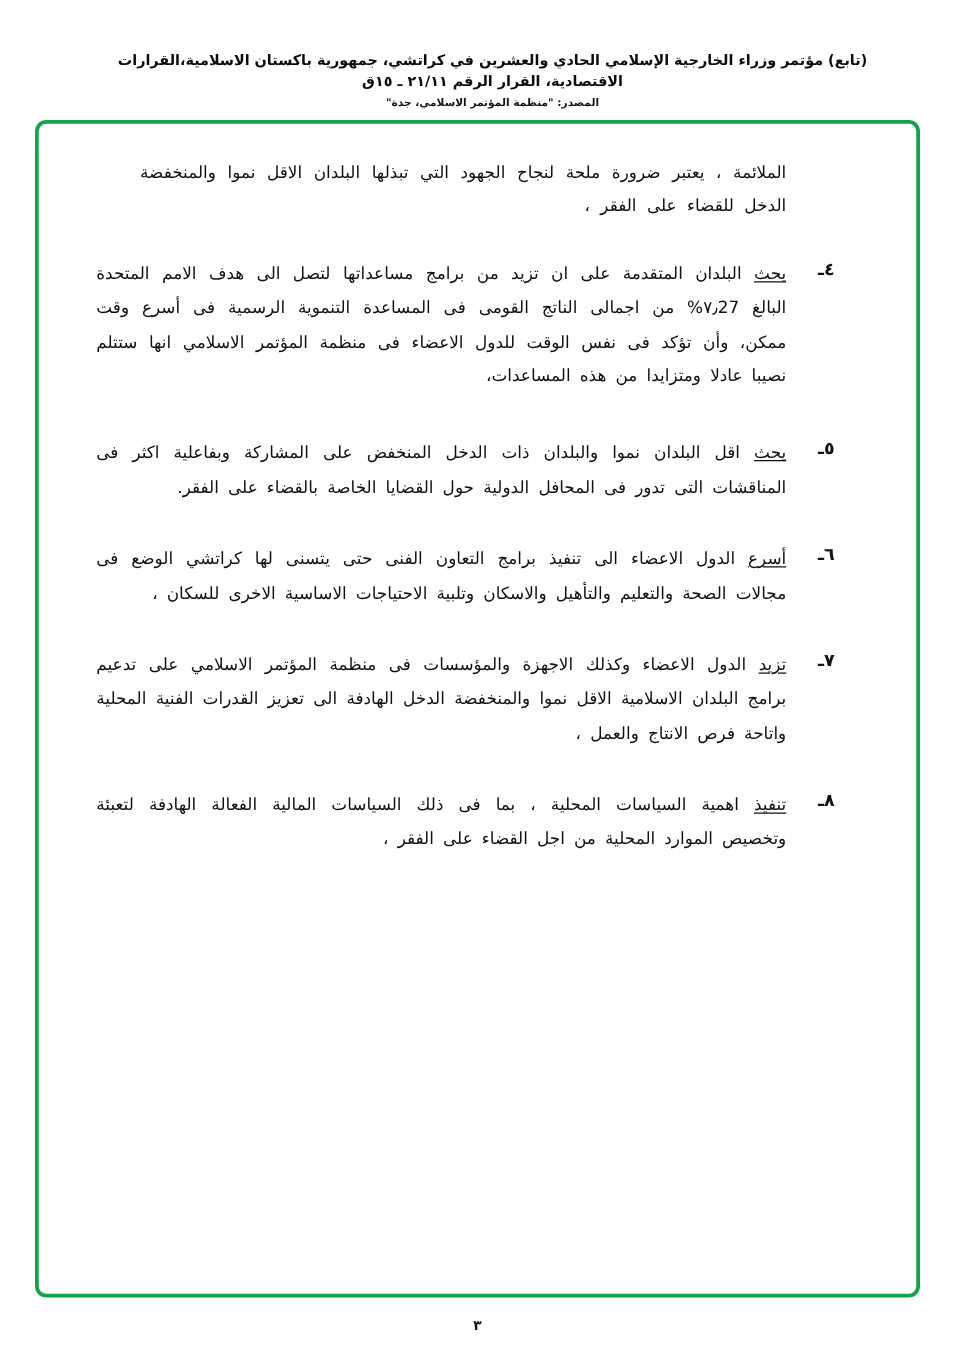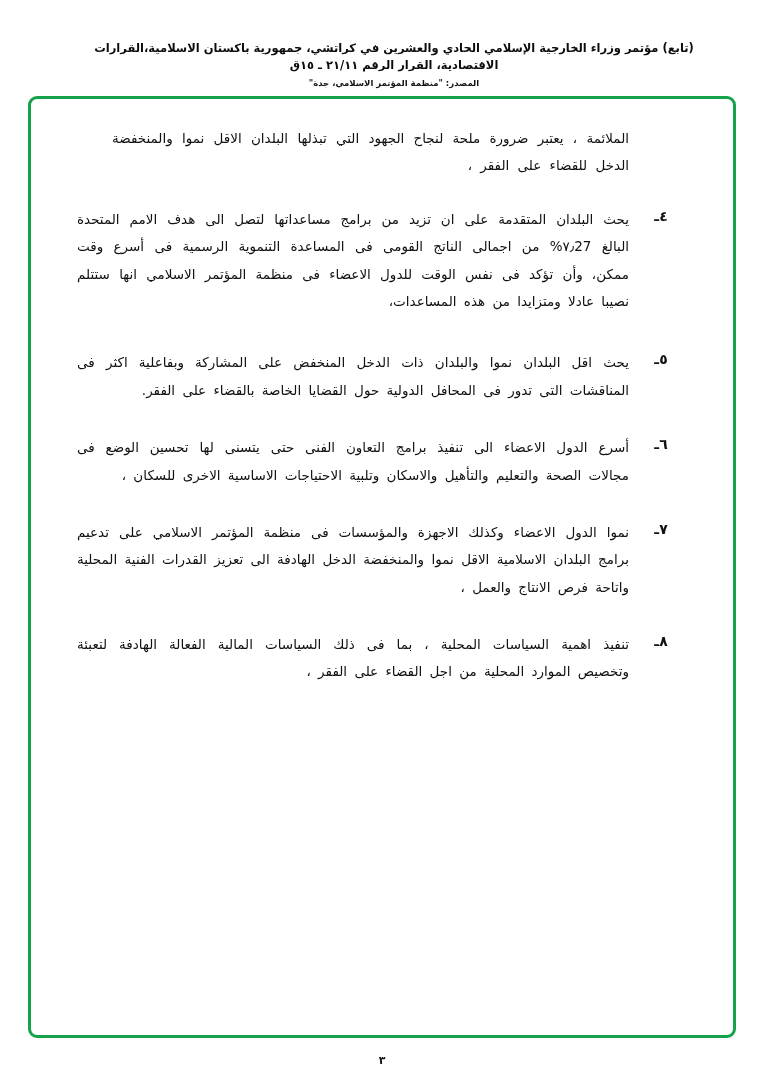--- a/index.html
+++ b/index.html
@@ -85,20 +85,21 @@
     font-size: 13.5px;
     line-height: 2.03;
     text-align: justify;
     text-align-last: right;
     word-spacing: 3px;
     letter-spacing: 0.6px;
     color: #101010;
     font-family: "DejaVu Sans", sans-serif;
   }
   .para-body .kw {
+    text-decoration: underline;
     text-underline-offset: 2px;
   }
   .para.continuation .para-body {
     letter-spacing: 0.8px;
     word-spacing: 4px;
   }
   .para.continuation {
     margin-bottom: 26px;
     margin-left: 35px;
   }
@@ -143,26 +144,26 @@
         <div class="para-body"><span class="kw">يحث</span><span class="txt"> البلدان المتقدمة على ان تزيد من برامج مساعداتها لتصل الى هدف الامم المتحدة البالغ ٧٫27% من اجمالى الناتج القومى فى المساعدة التنموية الرسمية فى أسرع وقت ممكن، وأن تؤكد فى نفس الوقت للدول الاعضاء فى منظمة المؤتمر الاسلامي انها ستتلم نصيبا عادلا ومتزايدا من هذه المساعدات،</span></div>
       </div>
 
       <div class="para gap-lg">
         <div class="para-num">٥ـ</div>
         <div class="para-body"><span class="kw">يحث</span><span class="txt"> اقل البلدان نموا والبلدان ذات الدخل المنخفض على المشاركة وبفاعلية اكثر فى المناقشات التى تدور فى المحافل الدولية حول القضايا الخاصة بالقضاء على الفقر.</span></div>
       </div>
 
       <div class="para gap-lg">
         <div class="para-num">٦ـ</div>
-        <div class="para-body"><span class="kw">أسرع</span><span class="txt"> الدول الاعضاء الى تنفيذ برامج التعاون الفنى حتى يتسنى لها تحسين الوضع فى مجالات الصحة والتعليم والتأهيل والاسكان وتلبية الاحتياجات الاساسية الاخرى للسكان ،</span></div>
+        <div class="para-body"><span class="kw">أسرع</span><span class="txt"> الدول الاعضاء الى تنفيذ برامج التعاون الفنى حتى يتسنى لها كراتشي الوضع فى مجالات الصحة والتعليم والتأهيل والاسكان وتلبية الاحتياجات الاساسية الاخرى للسكان ،</span></div>
       </div>
 
       <div class="para gap-lg">
         <div class="para-num">٧ـ</div>
-        <div class="para-body"><span class="kw">نموا</span><span class="txt"> الدول الاعضاء وكذلك الاجهزة والمؤسسات فى منظمة المؤتمر الاسلامي على تدعيم برامج البلدان الاسلامية الاقل نموا والمنخفضة الدخل الهادفة الى تعزيز القدرات الفنية المحلية واتاحة فرص الانتاج والعمل ،</span></div>
+        <div class="para-body"><span class="kw">تزيد</span><span class="txt"> الدول الاعضاء وكذلك الاجهزة والمؤسسات فى منظمة المؤتمر الاسلامي على تدعيم برامج البلدان الاسلامية الاقل نموا والمنخفضة الدخل الهادفة الى تعزيز القدرات الفنية المحلية واتاحة فرص الانتاج والعمل ،</span></div>
       </div>
 
       <div class="para">
         <div class="para-num">٨ـ</div>
         <div class="para-body"><span class="kw">تنفيذ</span><span class="txt"> اهمية السياسات المحلية ، بما فى ذلك السياسات المالية الفعالة الهادفة لتعبئة وتخصيص الموارد المحلية من اجل القضاء على الفقر ،</span></div>
       </div>
 
     </div>
   </div>
 

